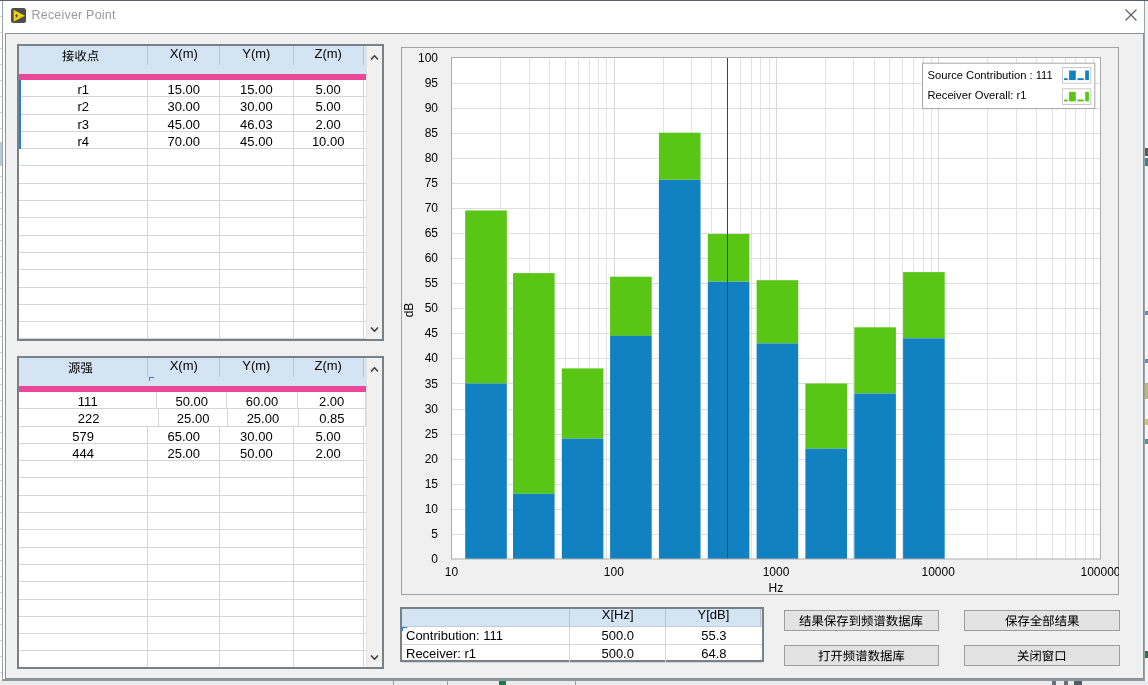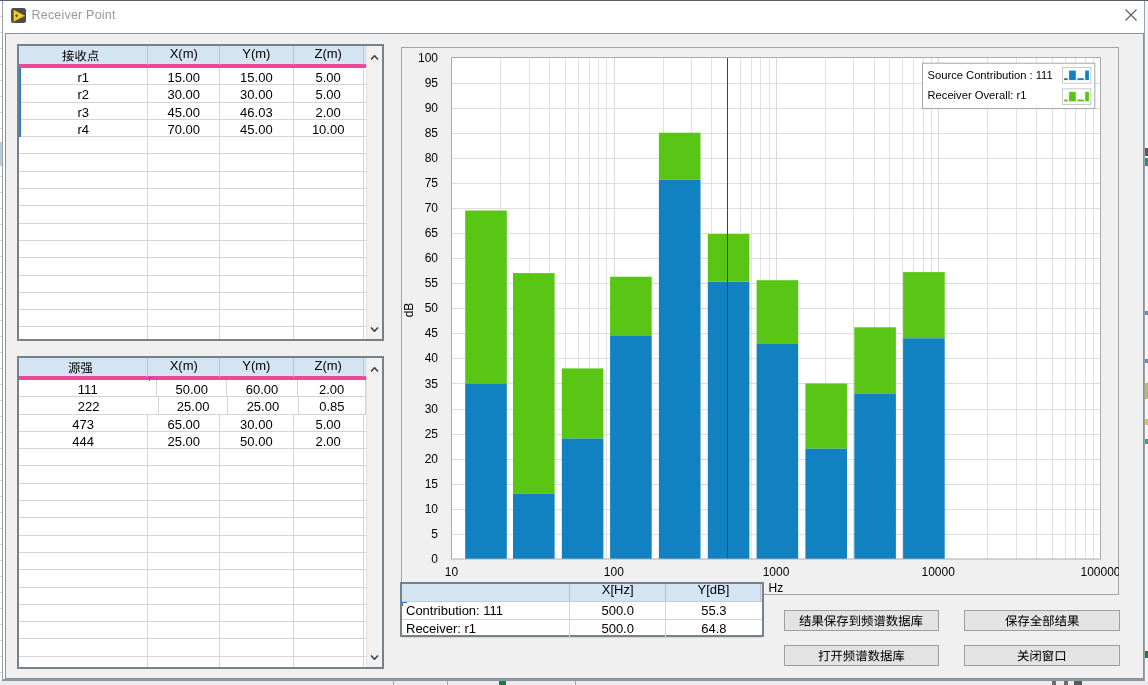--- a/index.html
+++ b/index.html
@@ -12,36 +12,36 @@
 #rsliver{position:absolute;left:1145px;top:1px;width:3px;height:684px;background:#f5f5f5}
 #bsliver{position:absolute;left:0;top:681px;width:1148px;height:4px;background:#ebebeb}
 
 #win{position:absolute;left:2px;top:1px;width:1143px;height:680px;background:#ffffff;border-left:1px solid #9aa3ac;border-right:1px solid #9aa3ac;border-bottom:2px solid #8f979e}
 #panel{position:absolute;left:4.5px;top:33px;width:1139px;height:646px;background:#f0f0f0;border:1px solid #8a9197}
 #ticon{position:absolute;left:10.5px;top:7.5px;width:15.5px;height:15.5px;background:#4d4d4d;border-radius:2.5px}
 #title{position:absolute;left:31.5px;top:7.5px;font-size:12.5px;color:#9a9a9a;letter-spacing:0.2px}
 
 .tbl{position:absolute;width:367px;background:#fff;border:2px solid #75828c;overflow:hidden}
 .tin{position:absolute;left:0;top:0;width:347px;overflow:hidden}
-.hdr{display:flex;height:22px;background:#d4e4f2;border-bottom:4px solid #ec4899}
+.hdr{display:flex;height:34px;background:#d4e4f2;border-bottom:6px solid #ec4899}
 .hc{font-size:13px;color:#000;text-align:center;line-height:15px;border-right:1px solid #b9c3cc;height:18.5px}
 .tr{display:flex;height:17.3px;border-bottom:1px solid #d5d5d5;position:relative}
 .c{font-size:13px;color:#000;text-align:center;line-height:19.5px;border-right:1px solid #d5d5d5;height:17.3px}
 .acc{position:absolute;left:0;top:0;width:2px;height:17.3px;background:#2a7fd4}
 .sb{position:absolute;right:0;top:0;width:16px;height:100%;background:#f1f1f1;border-left:1px solid #e3e3e3}
 .sbu{position:absolute;top:9px;left:2.5px}
 .sbu svg,.sbd svg{display:block}
 .sbd{position:absolute;bottom:7px;left:2.5px}
 
 #cc{position:absolute;left:401px;top:47px;width:718px;height:548px;background:#f0f0f0;border:1px solid #a3a3a3}
 .chart{position:absolute;left:-1px;top:-1px}
 .tk{font-size:12px;fill:#000;font-family:"Liberation Sans",sans-serif}
 .lg{font-size:11.2px;fill:#000;font-family:"Liberation Sans",sans-serif}
 
-.btbl{position:absolute;left:400px;top:582px;width:364px;height:55px;background:#fff;border:2px solid #75828c}
+.btbl{position:absolute;left:400px;top:607px;width:364px;height:55px;background:#fff;border:2px solid #75828c}
 .brow{display:flex;height:18px;border-bottom:1px solid #d5d5d5;line-height:17px}
 .bhdr{background:#d4e4f2;border-bottom:1px solid #c0ccd6;height:18px;line-height:11px}
 .bc1{width:168px;font-size:13px;line-height:17px;padding-left:4px;border-right:1px solid #d5d5d5;position:relative}
 .bc2{width:96.4px;font-size:13px;line-height:inherit;text-align:center;border-right:1px solid #d5d5d5}
 .bc3{width:95px;font-size:13px;line-height:inherit;text-align:center}
 .bhdr .bc1,.bhdr .bc2,.bhdr .bc3{border-right:1px solid #b9c3cc}
 .cmark{position:absolute;left:0;top:0;width:5px;height:4px;border-left:1px solid #2a7fd4;border-top:1px solid #2a7fd4}
 .cmark2{position:absolute;width:5px;height:4px;border-left:1px solid #2a7fd4;border-top:1px solid #2a7fd4}
 
 .btn{position:absolute;background:#e3e3e3;border:1px solid #9d9d9d;width:155.5px;height:21px}
@@ -227,21 +227,21 @@
           <div class="c" style="width:73.6px">60.00</div>
           <div class="c" style="width:70.0px">2.00</div>
         </div>
         <div class="tr">
           <div class="c" style="width:146px">222</div>
           <div class="c" style="width:71.7px">25.00</div>
           <div class="c" style="width:73.6px">25.00</div>
           <div class="c" style="width:70.0px">0.85</div>
         </div>
         <div class="tr">
-          <div class="c" style="width:129.4px">473</div>
+          <div class="c" style="width:129.4px">579</div>
           <div class="c" style="width:71.7px">65.00</div>
           <div class="c" style="width:73.6px">30.00</div>
           <div class="c" style="width:70.0px">5.00</div>
         </div>
         <div class="tr">
           <div class="c" style="width:129.4px">444</div>
           <div class="c" style="width:71.7px">25.00</div>
           <div class="c" style="width:73.6px">50.00</div>
           <div class="c" style="width:70.0px">2.00</div>
         </div>

